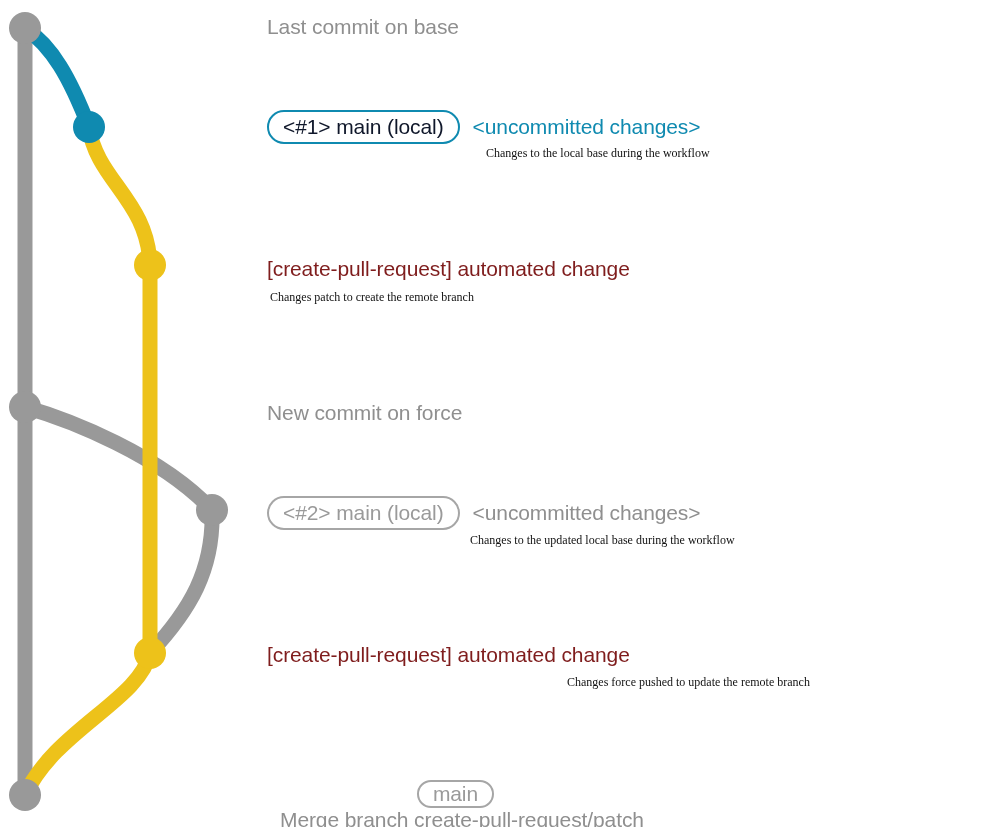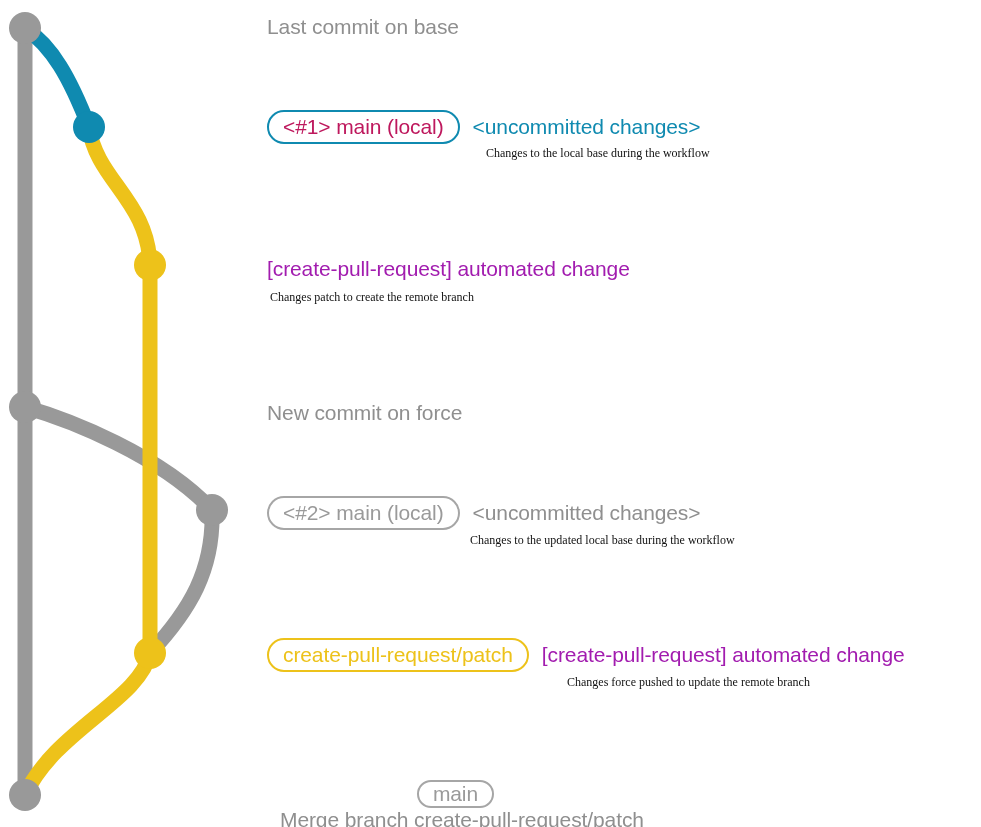--- a/index.html
+++ b/index.html
@@ -37,30 +37,30 @@
     box-sizing: border-box;
     border-radius: 17px;
     border-width: 2px;
     border-style: solid;
     height: 34px;
     padding: 0 14px;
     font-size: 21px;
     letter-spacing: -0.1px;
     background: #ffffff;
   }
-  .badge.blue   { border-color: #0f8ab0; color: #be185d; }
+  .badge.blue   { border-color: #0f8ab0; color: #0f172a; }
   .badge.gray   { border-color: #a6a6a6; color: #9a9a9a; }
   .badge.yellow { border-color: #edc21a; color: #edc21a; }
   .subject {
     font-size: 21px;
     letter-spacing: -0.1px;
   }
   .subject.blue   { color: #0f8ab0; }
   .subject.gray   { color: #8f8f8f; }
-  .subject.yellow { color: #a21caf; }
+  .subject.yellow { color: #7f1d1d; }
   .badge + .subject { margin-left: 13px; }
   .note {
     position: absolute;
     font-family: Liberation Serif, serif;
     font-size: 12px;
     color: #111111;
     white-space: nowrap;
   }
 </style>
 </head>
@@ -114,21 +114,20 @@
   <span class="subject gray">New commit on force</span>
 </div>
 
 <div class="row" style="left:254px; top:496px; height:34px;">
   <span class="badge gray">&lt;#2&gt; main (local)</span>
   <span class="subject gray">&lt;uncommitted changes&gt;</span>
 </div>
 <div class="note" style="left:470px; top:533px;">Changes to the updated local base during the workflow</div>
 
 <div class="row" style="left:254px; top:638px; height:34px;">
-  <span class="badge yellow">create-pull-request/patch</span>
   <span class="subject yellow">[create-pull-request] automated change</span>
 </div>
 <div class="note" style="left:567px; top:675px;">Changes force pushed to update the remote branch</div>
 
 <div class="row" style="left:254px; top:780px; height:34px;flex-direction:column;">
   <span class="badge gray">main</span>
   <span class="subject gray">Merge branch create-pull-request/patch</span>
 </div>
 
 </body></html>

